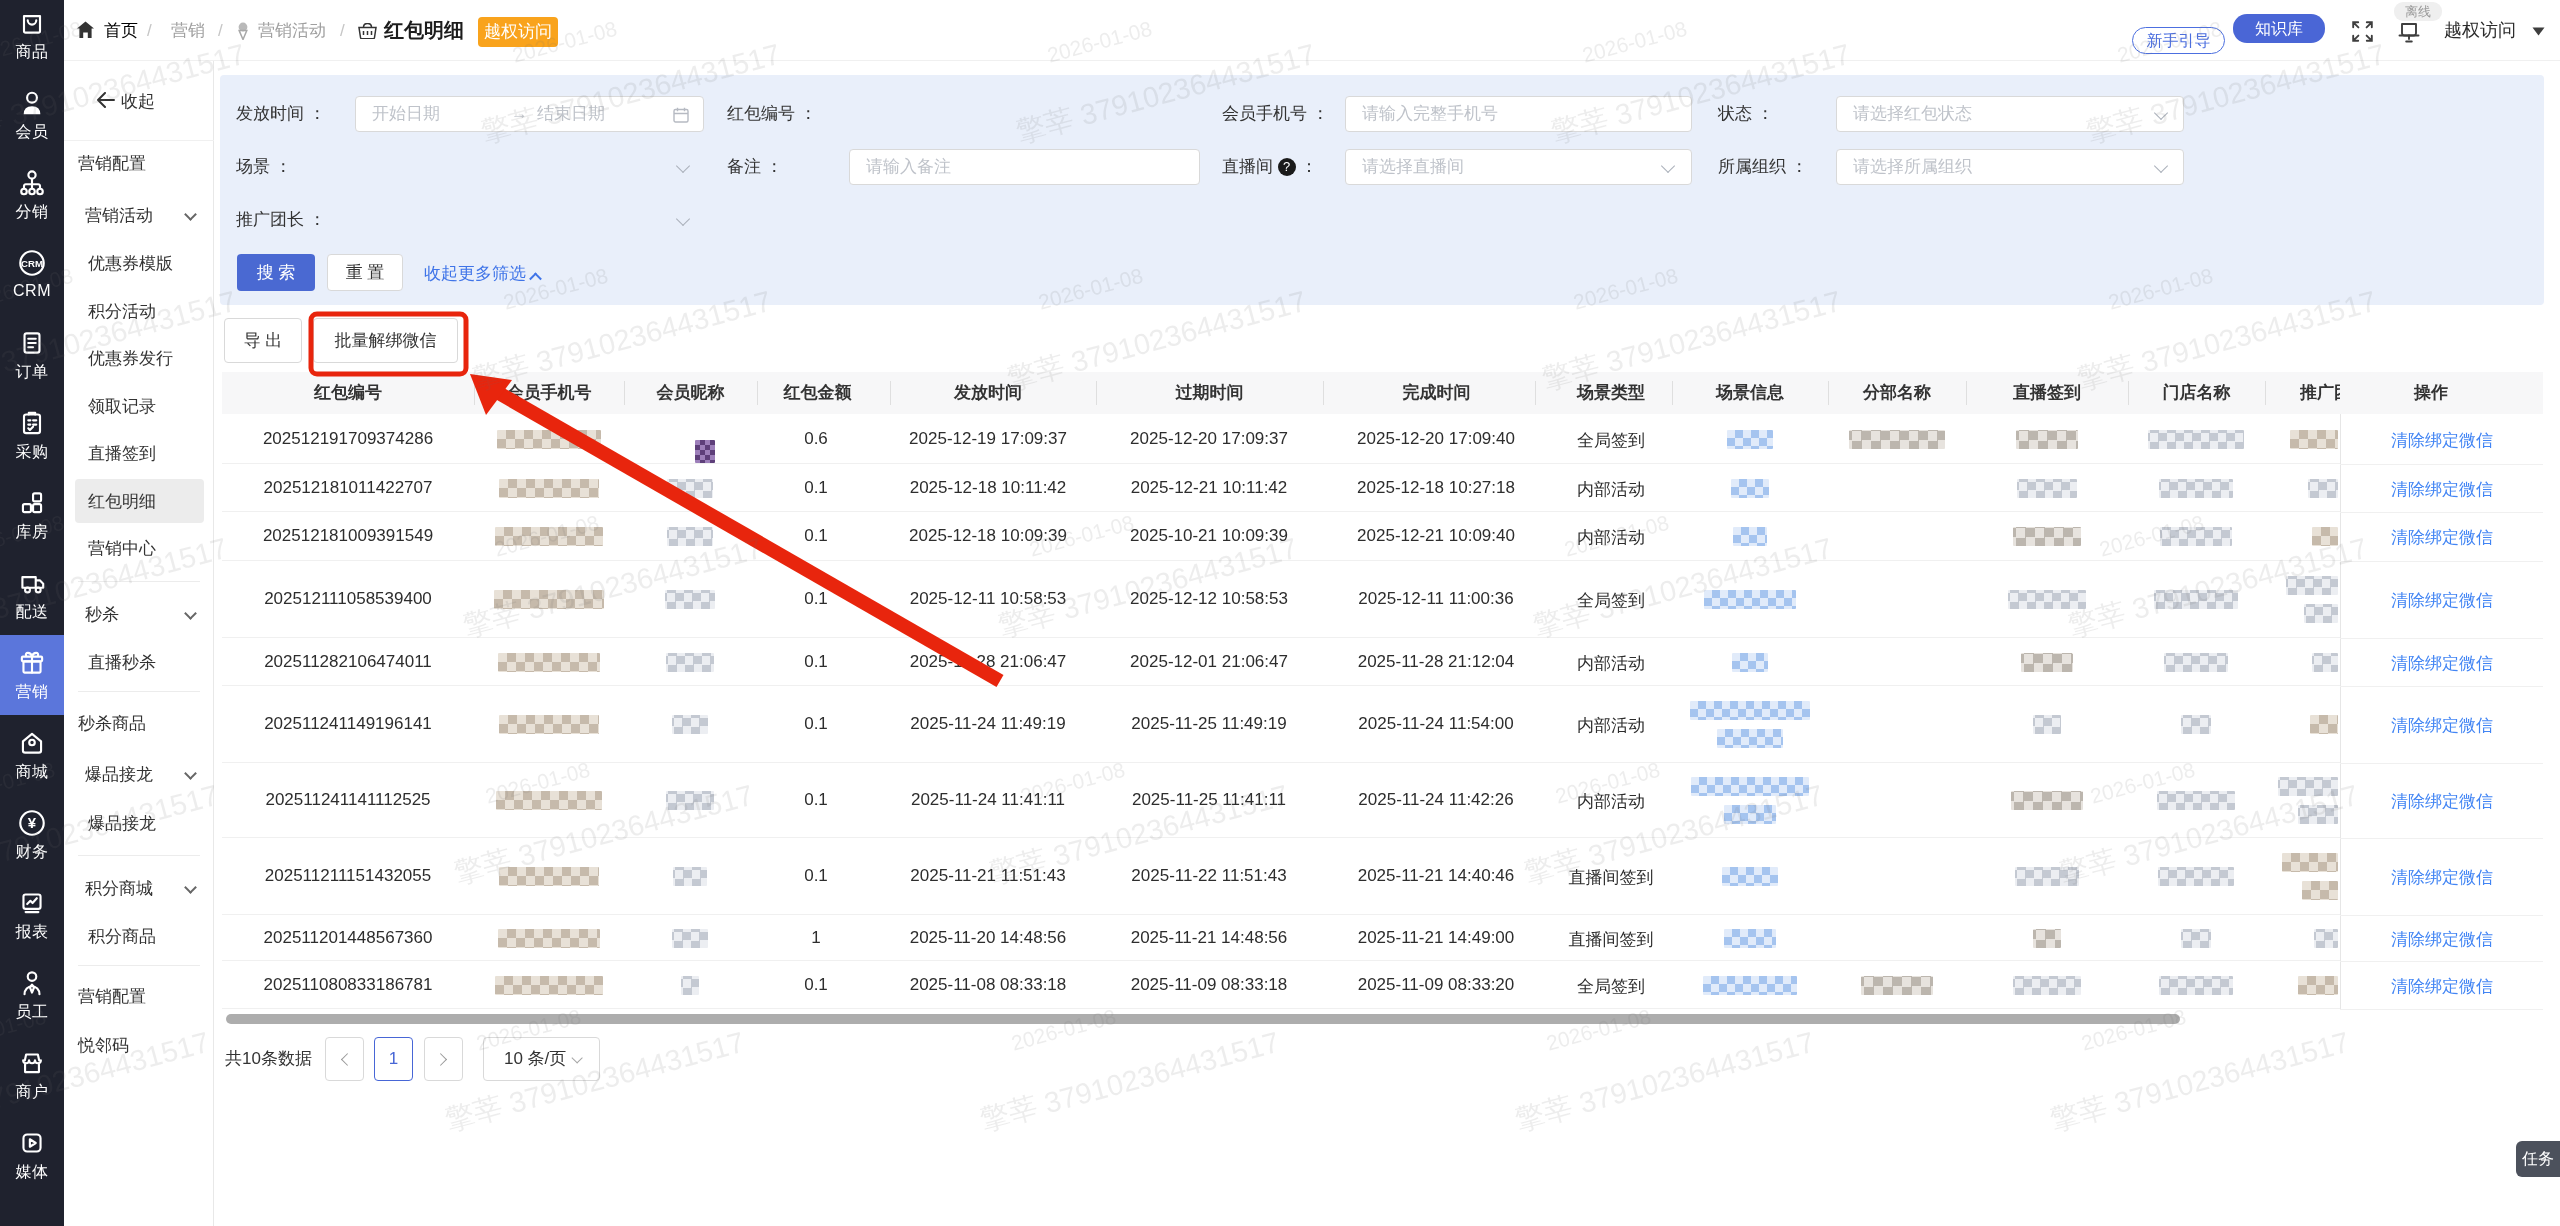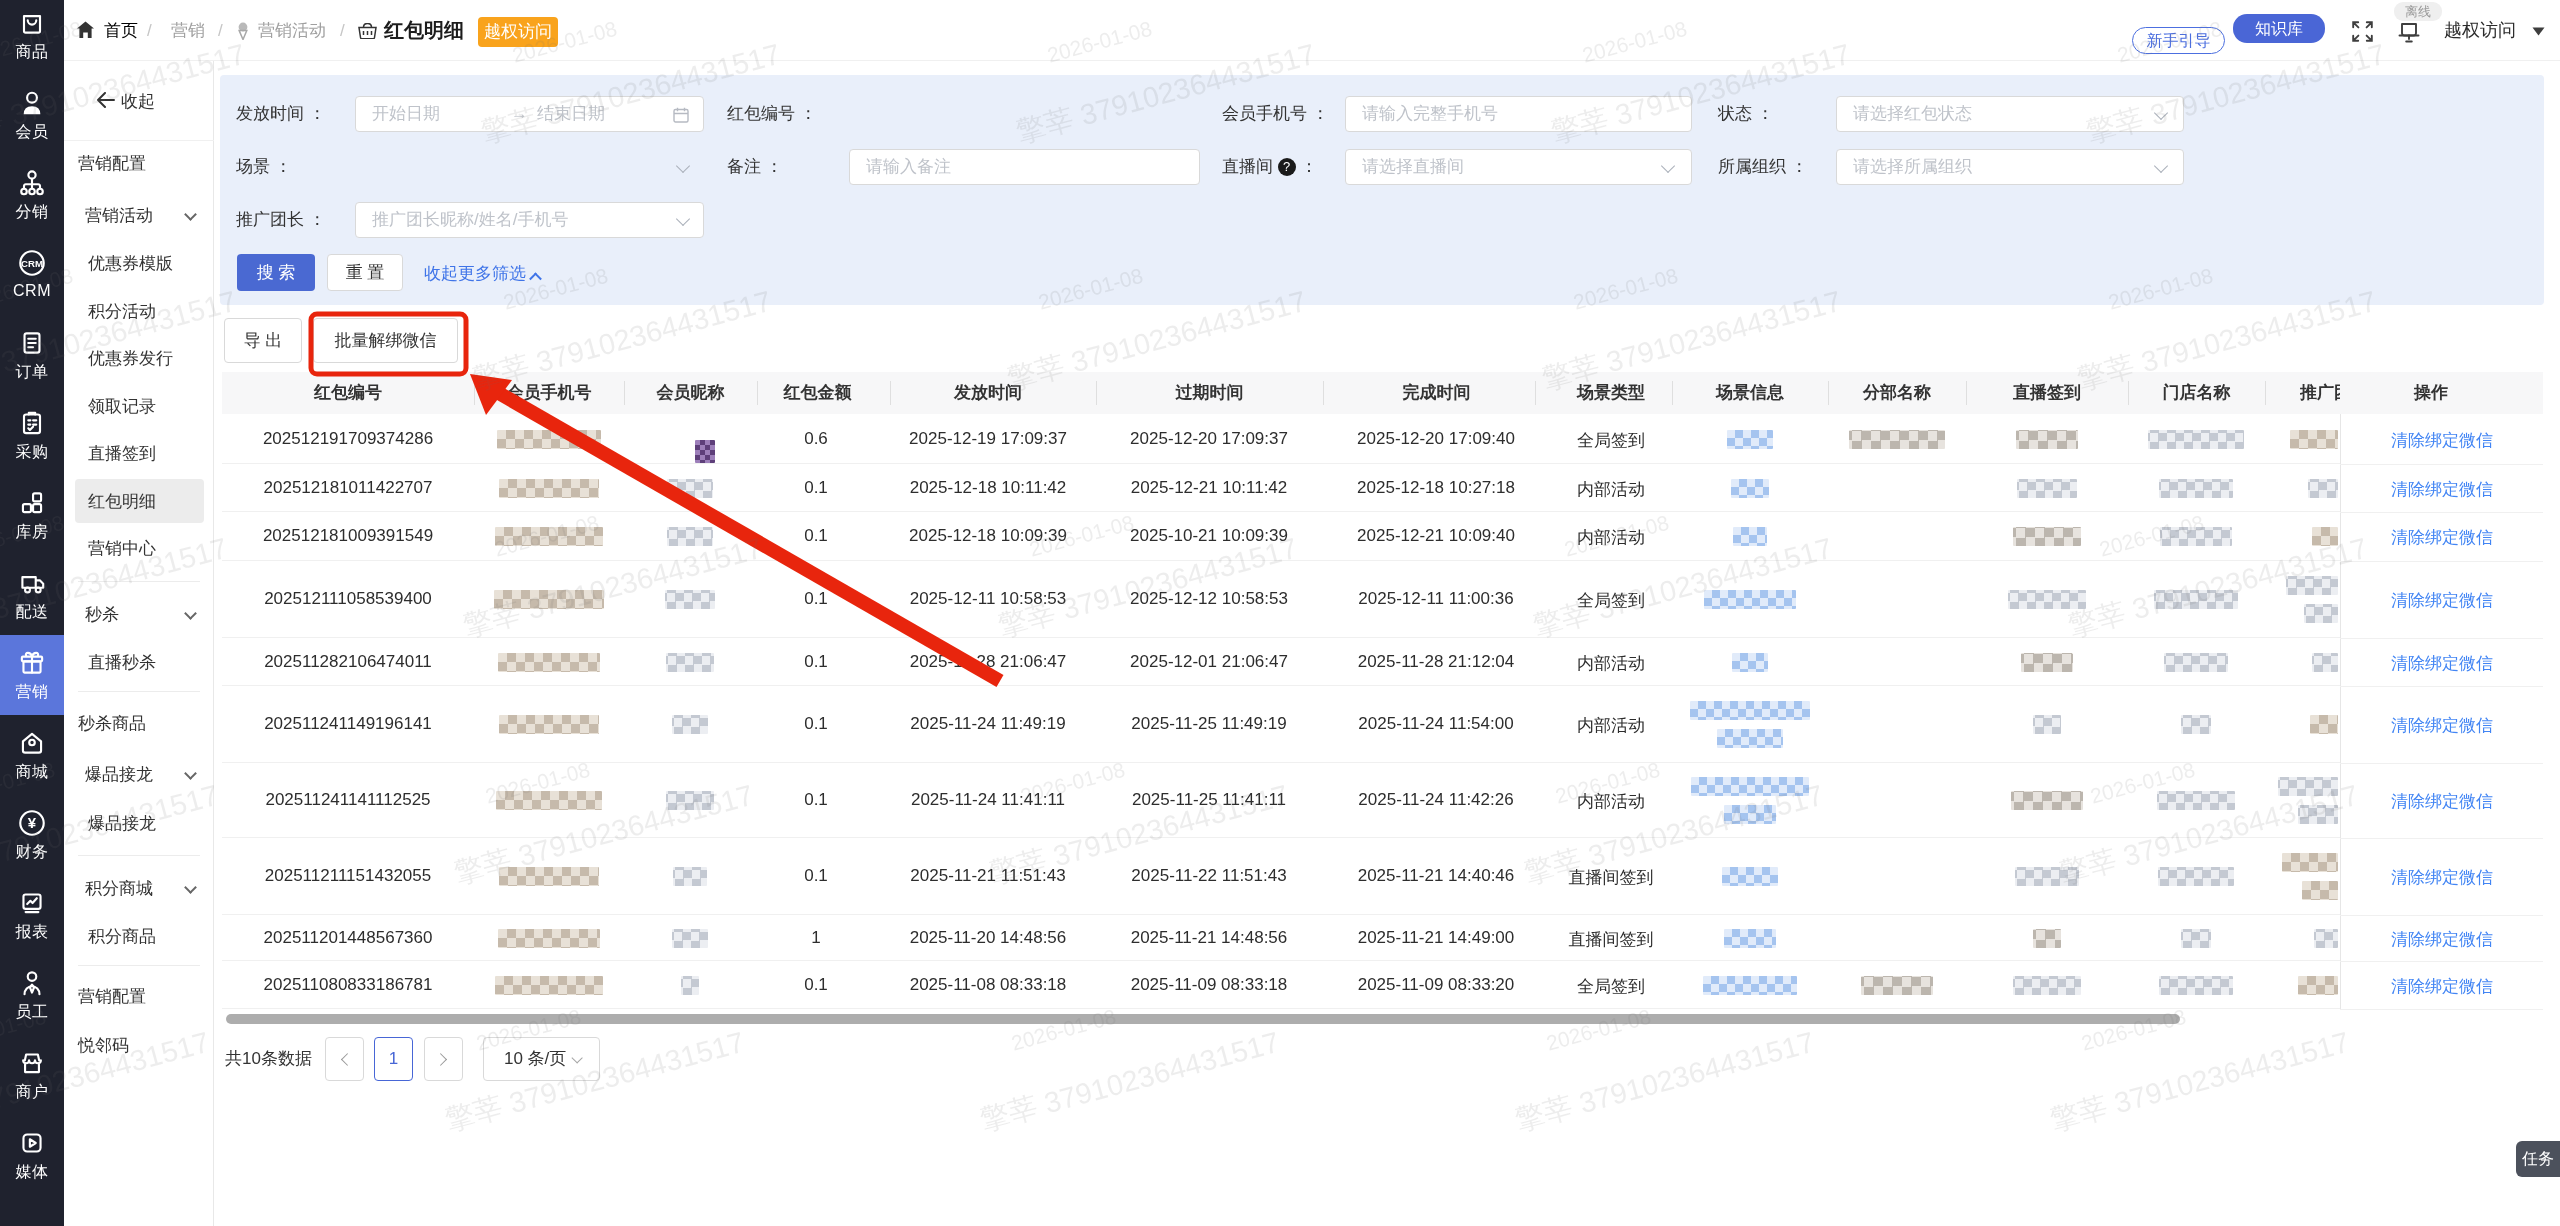--- a/index.html
+++ b/index.html
@@ -147,21 +147,20 @@
         <div class="schev" style="left:458px;top:86px"></div>
       <div class="flabel" style="left:507px;top:74px">备注 ：</div>
       <div class="finput" style="left:629px;top:74px;width:351px">请输入备注</div>
       <div class="flabel" style="left:1002px;top:74px">直播间 <span style="display:inline-block;width:18px;height:18px;background:#1a1a1a;border-radius:50%;color:#fff;font-size:13px;line-height:18px;text-align:center;vertical-align:1px">?</span> ：</div>
       <div class="finput" style="left:1125px;top:74px;width:347px">请选择直播间</div>
         <div class="schev" style="left:1443px;top:86px"></div>
       <div class="flabel" style="left:1498px;top:74px">所属组织 ：</div>
       <div class="finput" style="left:1616px;top:74px;width:348px">请选择所属组织</div>
         <div class="schev" style="left:1936px;top:86px"></div>
       <div class="flabel" style="left:16px;top:127px">推广团长 ：</div>
-      <div class="finput" style="left:135px;top:127px;width:349px">推广团长昵称/姓名/手机号</div>
         <div class="schev" style="left:458px;top:139px"></div>
       <div class="btn" style="left:17px;top:179px;width:78px;height:37px;line-height:37px;background:#4a69d2;color:#fff">搜 索</div>
       <div class="btn white" style="left:107px;top:179px;width:76px;height:37px;line-height:35px">重 置</div>
       <div class="abs" style="left:204px;top:187px;font-size:17px;color:#3f74e8;white-space:nowrap">收起更多筛选 <span style="display:inline-block;width:9px;height:9px;border-left:2px solid #3f74e8;border-top:2px solid #3f74e8;transform:rotate(45deg) translate(3px,3px)"></span></div>
     </div>
     <div class="btn white" style="left:224px;top:318px;width:78px;height:45px;line-height:43px">导 出</div>
     <div class="btn white" style="left:313px;top:318px;width:145px;height:45px;line-height:43px">批量解绑微信</div>
     <div id="tbl">
 <div id="thead">
 <div class="th" style="left:0px;width:252px">红包编号</div>

